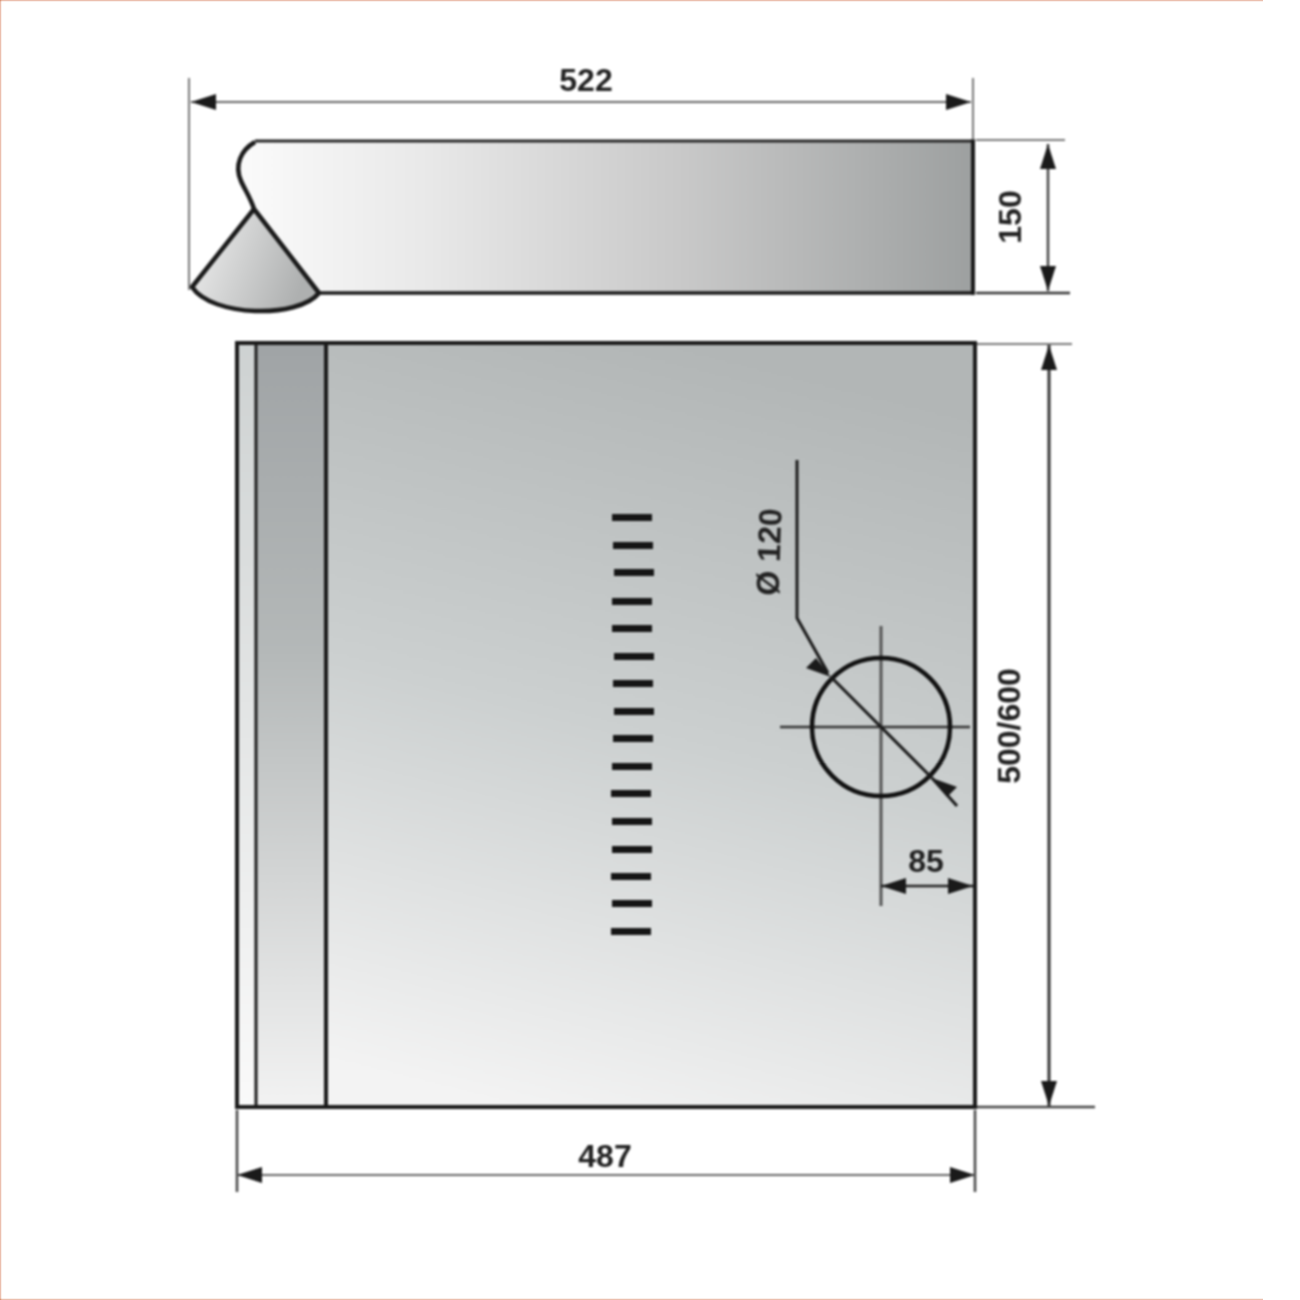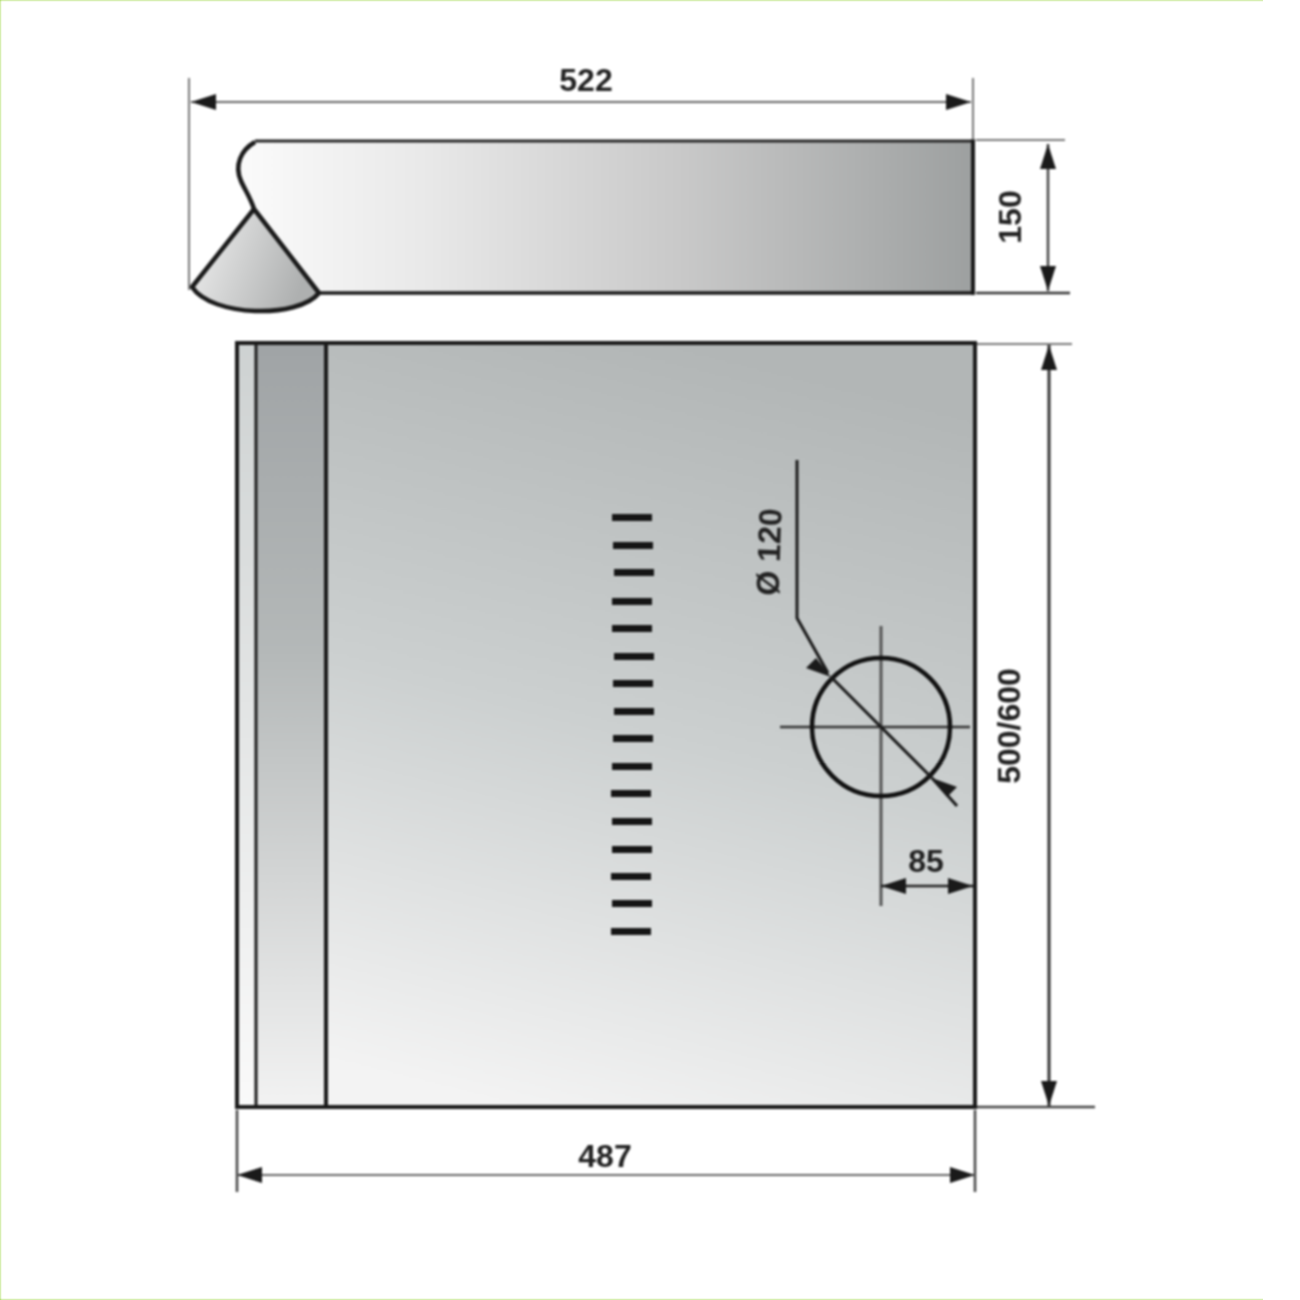--- a/index.html
+++ b/index.html
@@ -1,16 +1,16 @@
 <!DOCTYPE html>
 <html><head>
 <meta charset="utf-8">
 <style>
   html,body{margin:0;padding:0;background:#ffffff;}
-  .wrap{width:1263px;height:1300px;position:relative;background:#84cc16;}
+  .wrap{width:1263px;height:1300px;position:relative;background:#c2410c;}
   svg{display:block;filter:blur(0.9px);}
   text{font-family:"Liberation Sans", sans-serif;font-weight:bold;fill:#222222;}
 </style>
 </head>
 <body>
 <div class="wrap">
 <svg width="1300" height="1300" viewBox="0 0 1300 1300">
   <defs>
     <linearGradient id="barGrad" x1="0" y1="0" x2="1" y2="0">
       <stop offset="0" stop-color="#fbfbfb"></stop>

